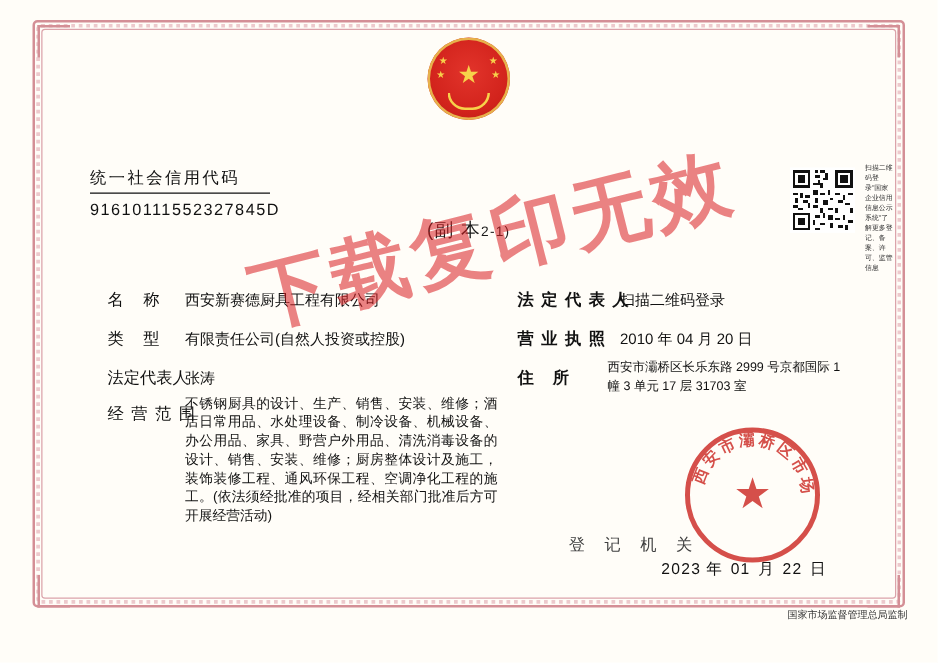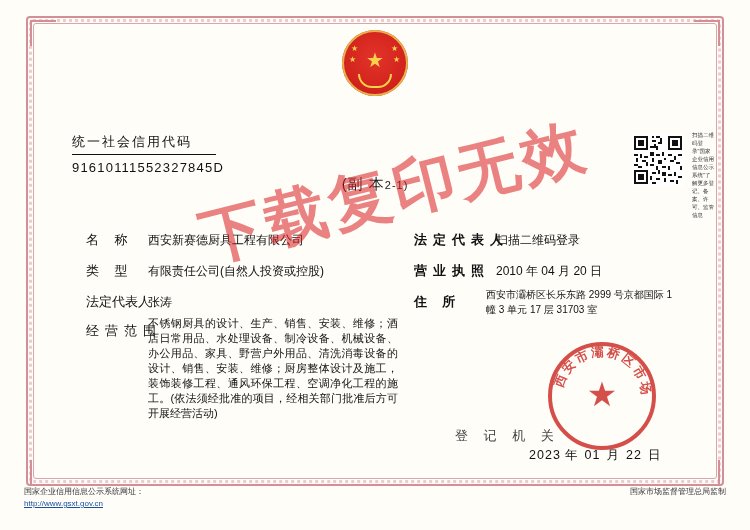--- a/index.html
+++ b/index.html
@@ -424,22 +424,18 @@
     </svg>
   </div>
 
   <div class="date-line">
     <span class="num y">2023</span><span class="lbl">年</span><span class="num m">01</span><span class="lbl">月</span><span class="num d">22</span><span class="lbl">日</span>
   </div>
 
   <div class="watermark">下载复印无效</div>
 
   <div class="footer">
-    <div class="left">
-      <div>国家企业信用信息公示系统网址：</div>
-      <a href="#">http://www.gsxt.gov.cn</a>
-    </div>
     <div class="right">
       <div>国家市场监督管理总局监制</div>
     </div>
   </div>
 
 </div>
 
 </body></html>

